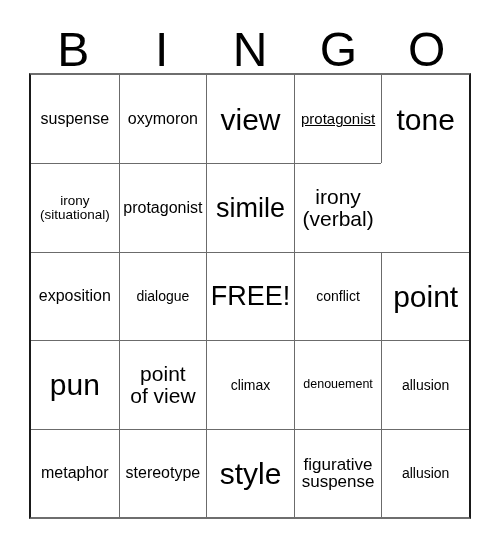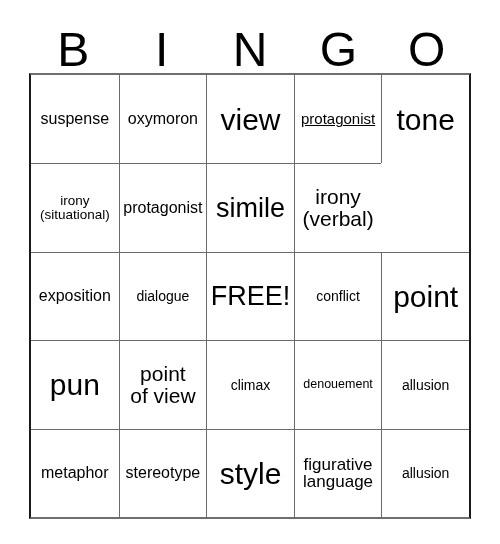--- a/index.html
+++ b/index.html
@@ -184,21 +184,21 @@
           <span class="cell-text fs-sm">metaphor</span>
         </div>
       <div class="cell">
           <span class="cell-text fs-sm">stereotype</span>
         </div>
       <div class="cell">
           <span class="cell-text fs-xl">style</span>
         </div>
       <div class="cell">
           <span class="cell-text fs-two-sm">figurative
-language</span>
+suspense</span>
         </div>
       <div class="cell">
           <span class="cell-text fs-md">allusion</span>
         </div>
     </div>
 
   </div>
 </div>
 
 </body></html>

